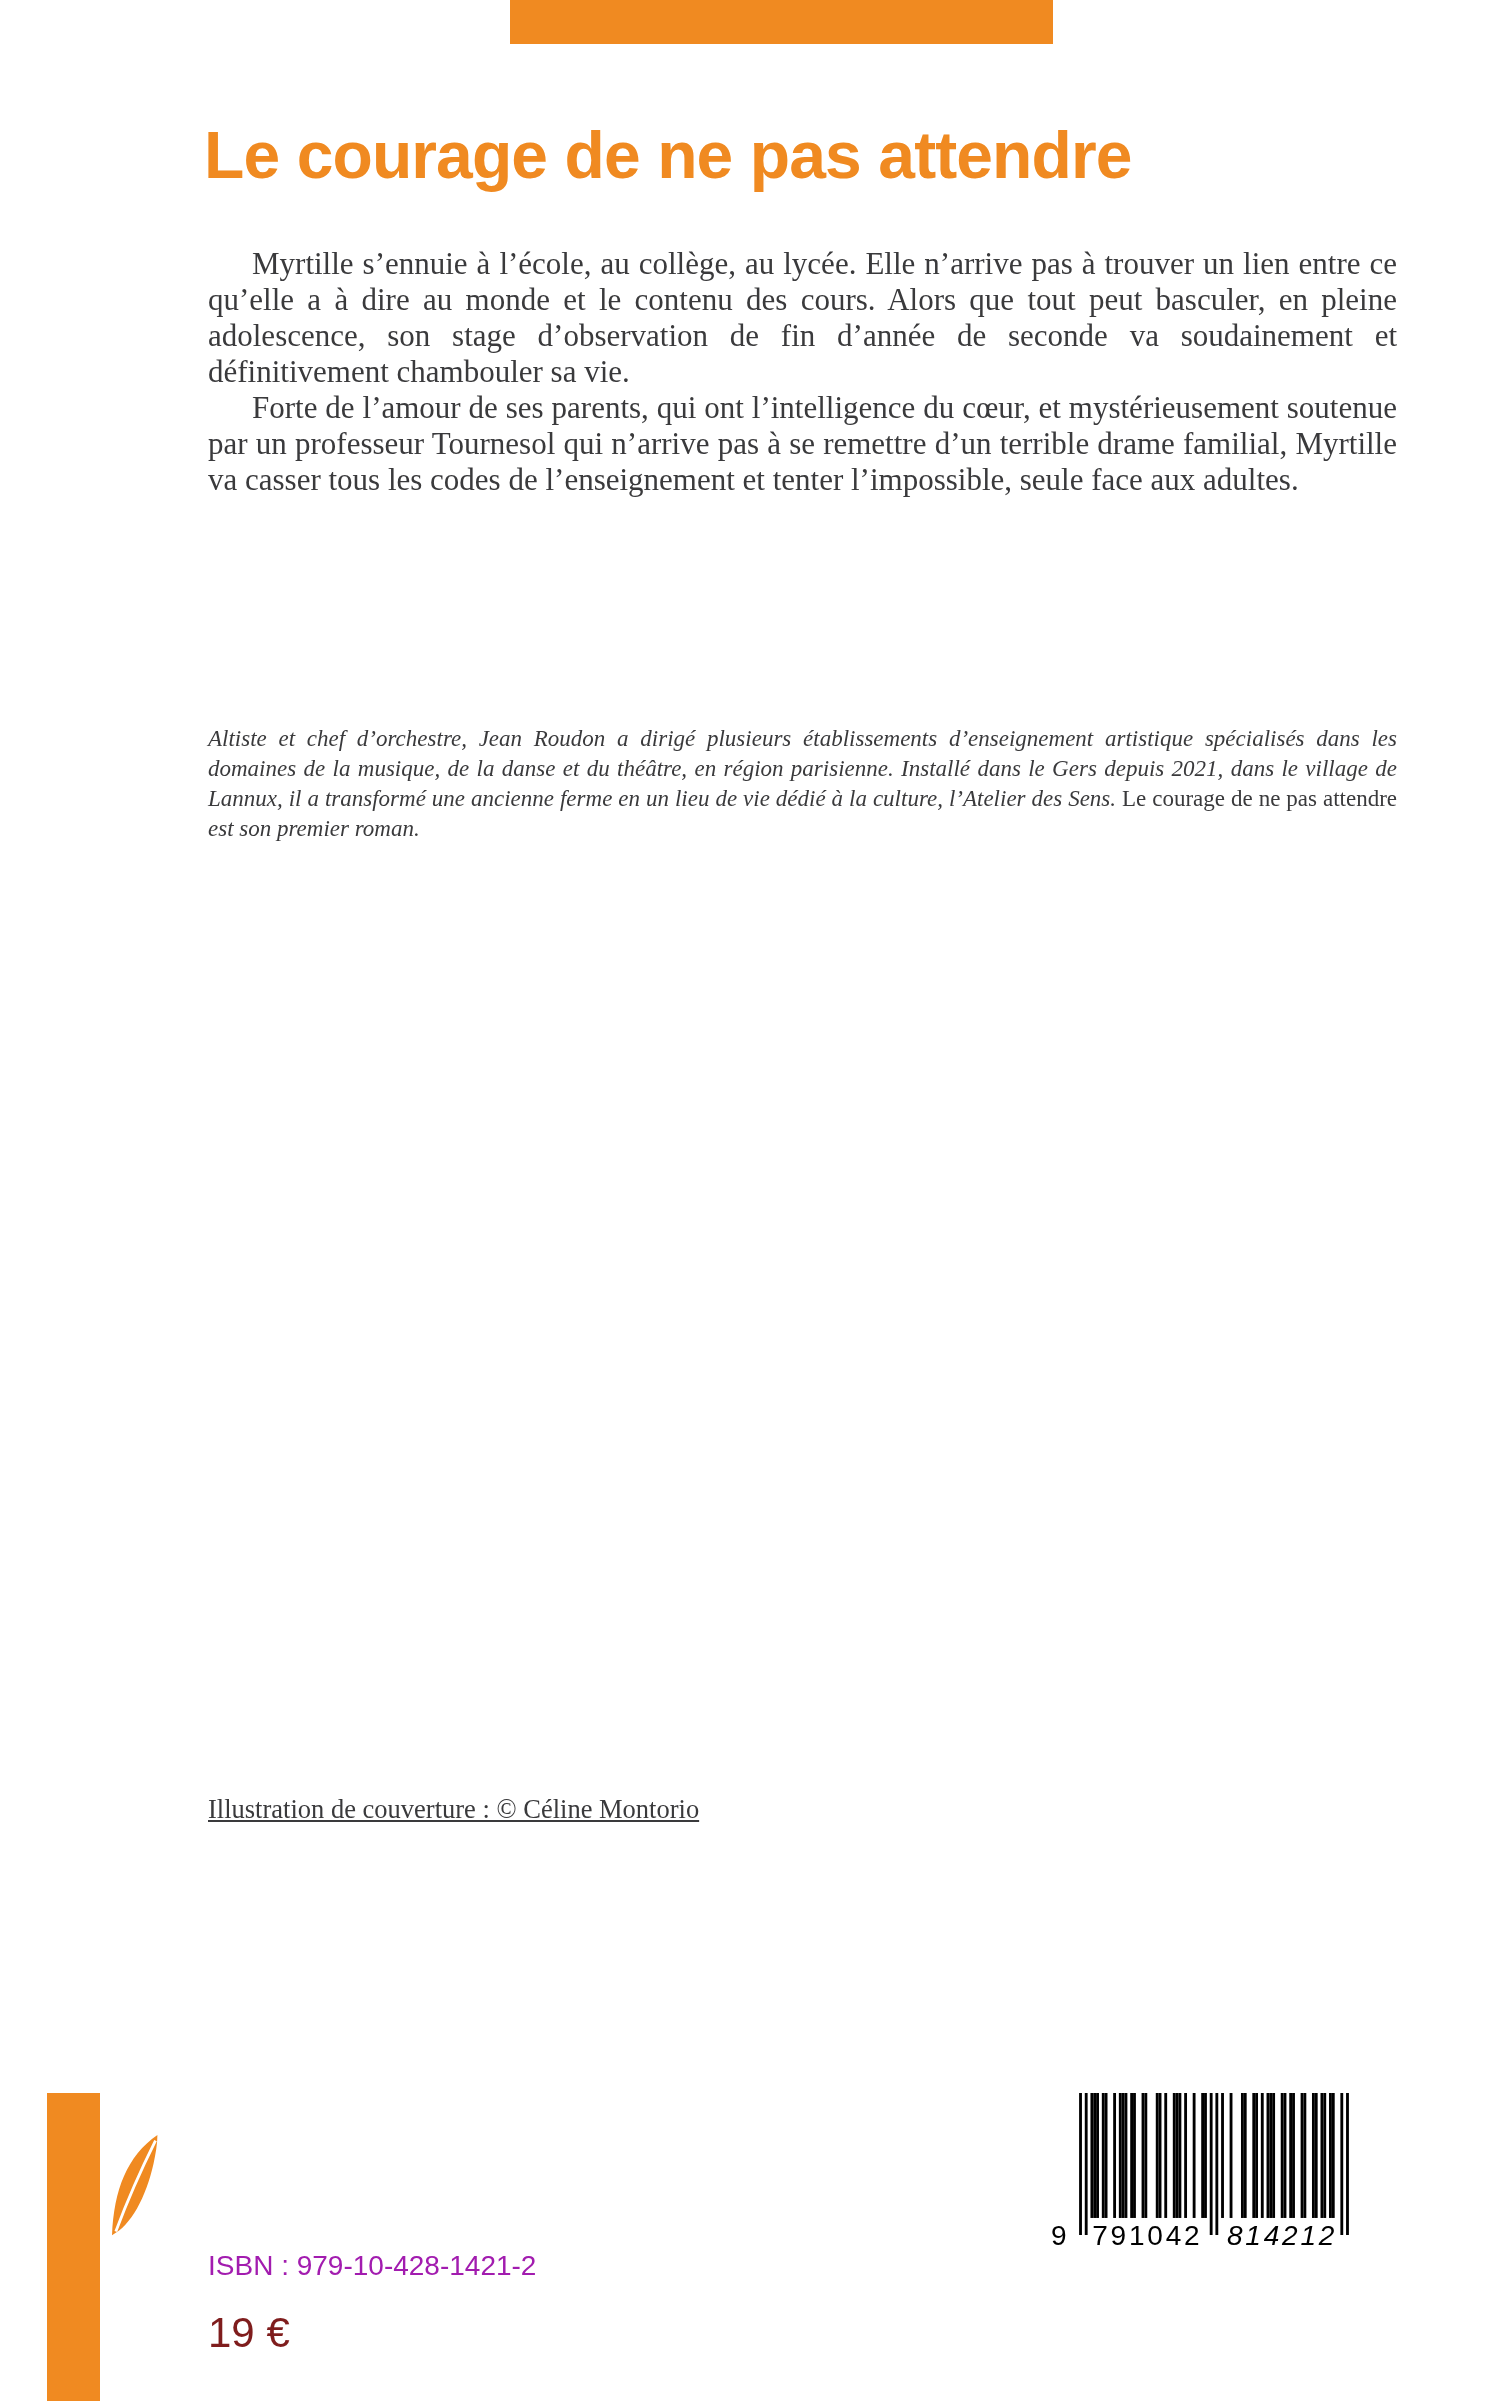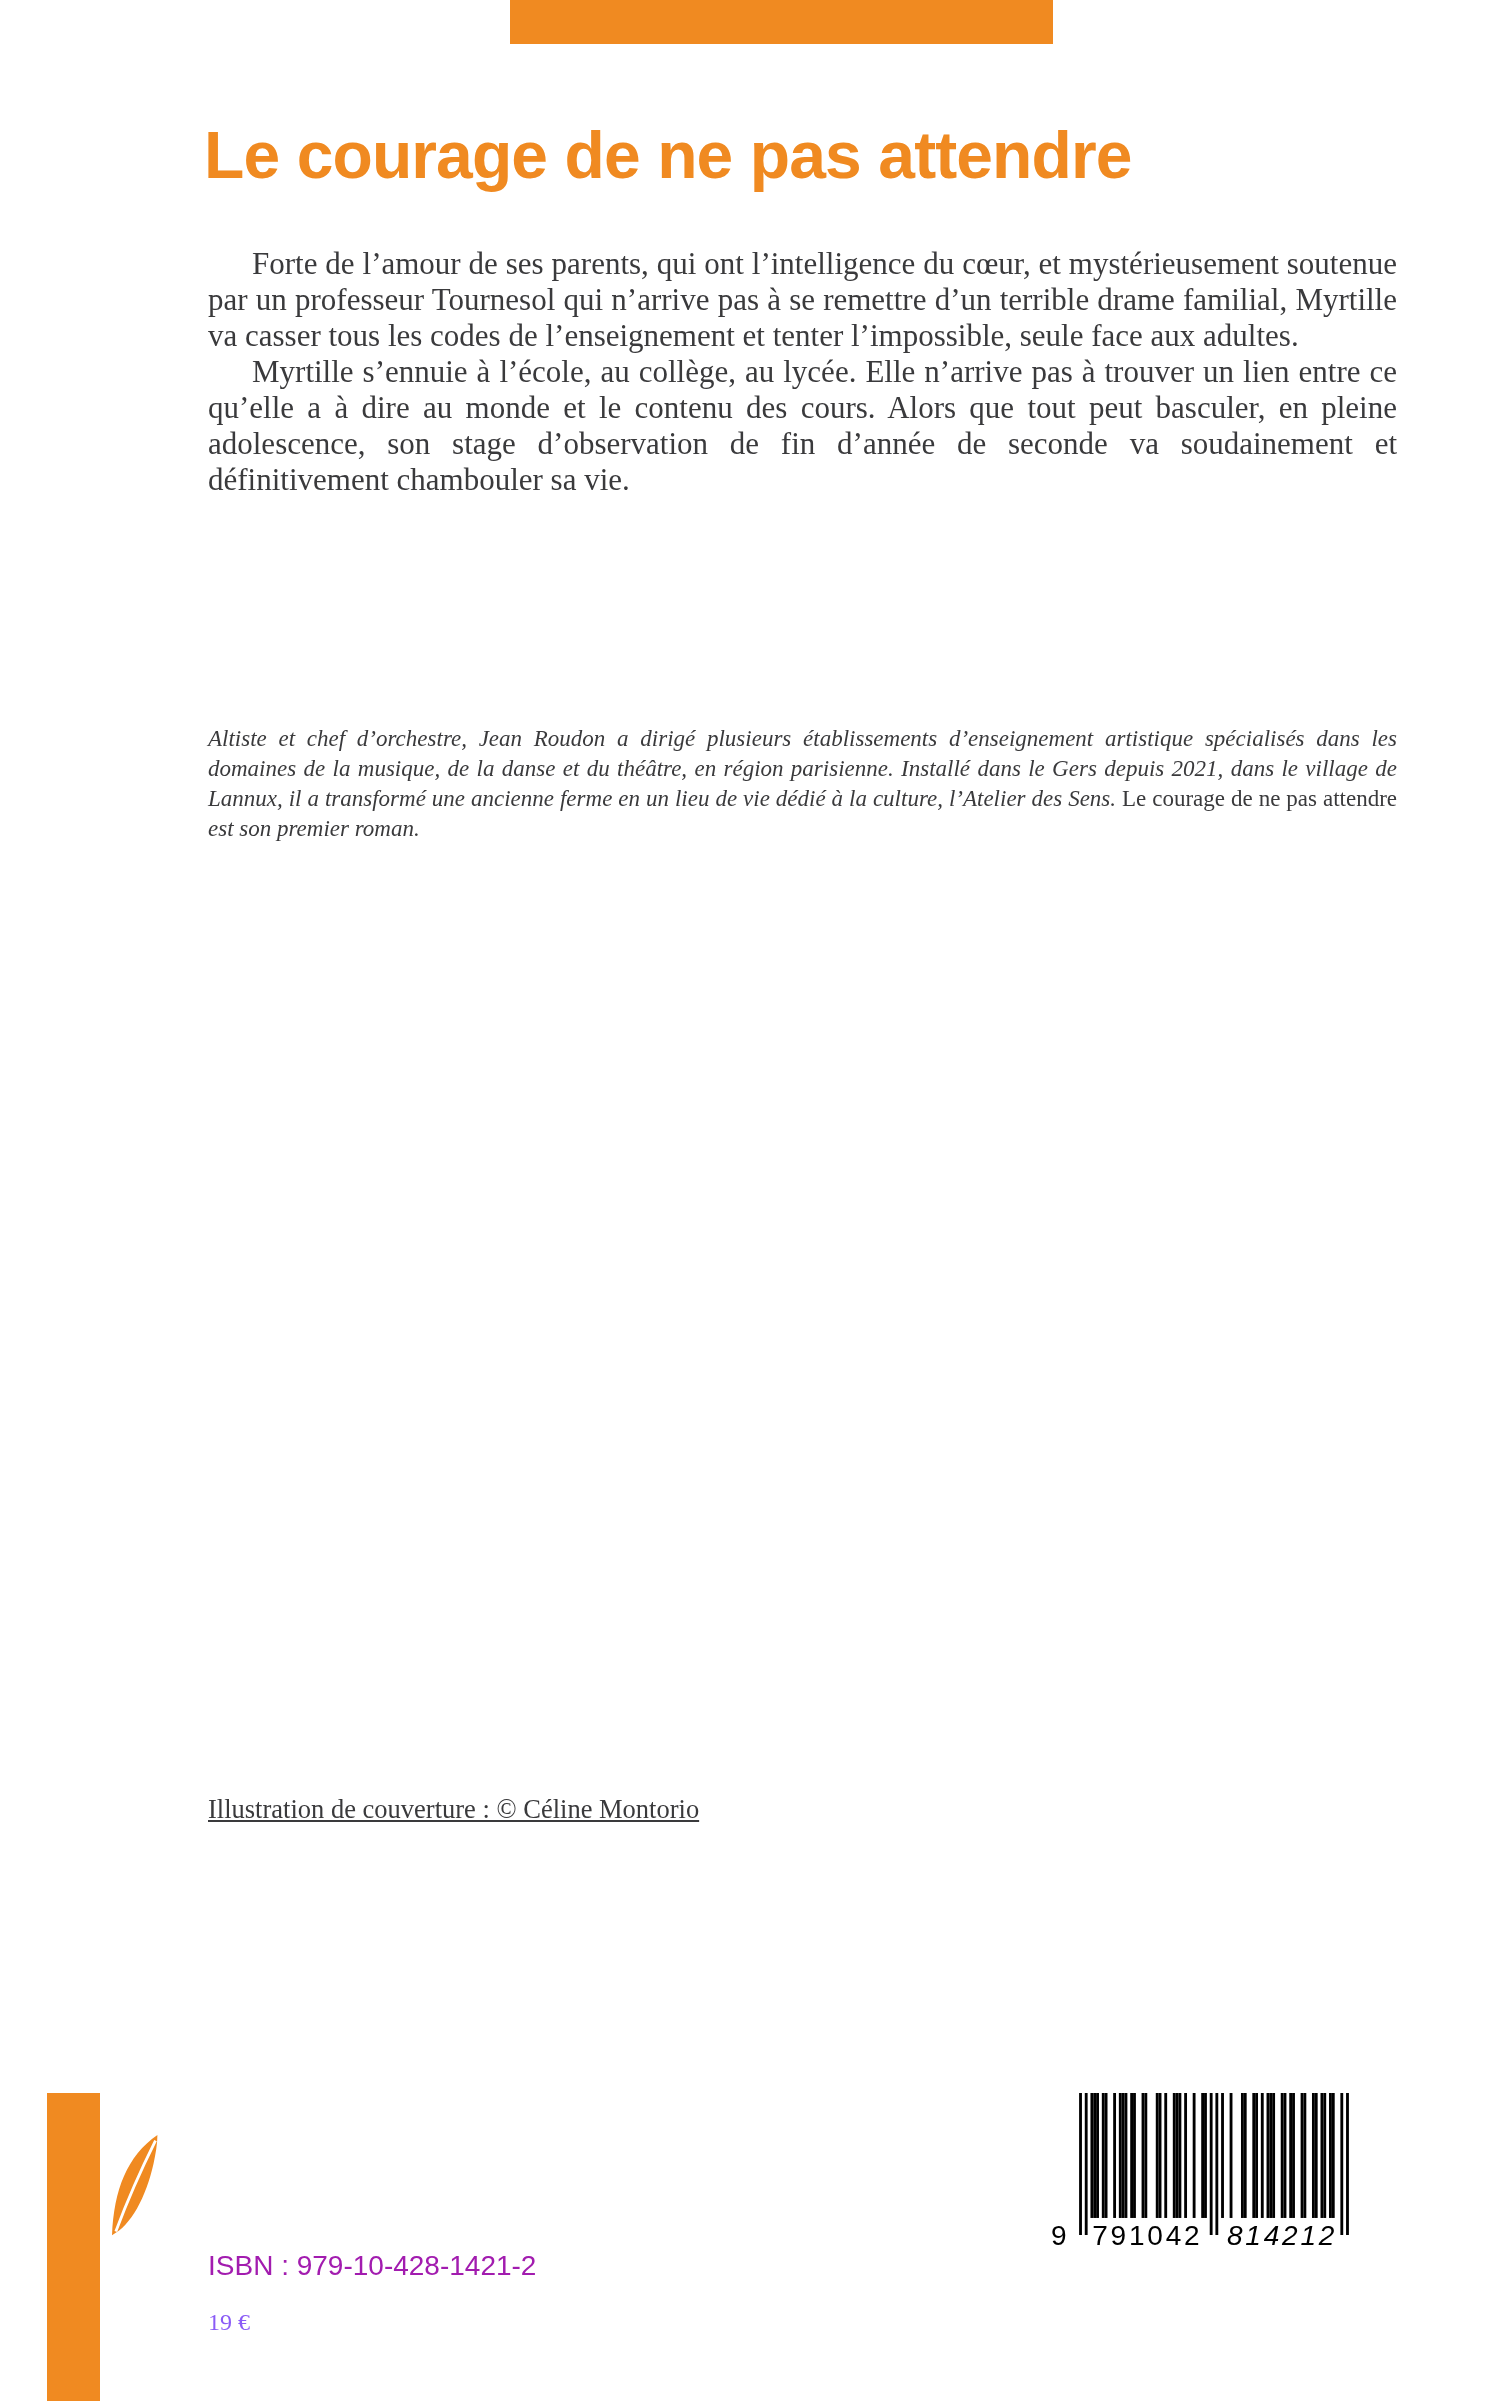--- a/index.html
+++ b/index.html
@@ -73,23 +73,23 @@
   .isbn {
     position: absolute;
     left: 161px; top: 2250px;
     font-family: "Liberation Sans", sans-serif;
     font-size: 28px;
     color: #a21caf;
   }
   .price {
     position: absolute;
     left: 161px; top: 2309px;
-    font-family: Liberation Serif, serif;
-    font-size: 24px;
-    color: #8b5cf6;
+    font-family: Liberation Sans, sans-serif;
+    font-size: 42px;
+    color: #7f1d1d;
   }
   .barcode {
     position: absolute;
     left: 1032px; top: 2093px;
     width: 270px; height: 180px;
     background: #ffffff;
   }
   .barcode svg { display: block; }
   .barcode svg rect { fill: var(--barcode, #000000); }
   .bc-digits {
@@ -108,22 +108,22 @@
 </head>
 <body>
 
 <div class="page">
 
   <div class="top-band"></div>
 
   <h1 class="title">Le courage de ne pas attendre</h1>
 
   <div class="synopsis">
+    <p>Myrtille s’ennuie à l’école, au collège, au lycée. Elle n’arrive pas à trouver un lien entre ce qu’elle a à dire au monde et le contenu des cours. Alors que tout peut basculer, en pleine adolescence, son stage d’observation de fin d’année de seconde va soudainement et définitivement chambouler sa vie.</p>
     <p>Forte de l’amour de ses parents, qui ont l’intelligence du cœur, et mystérieusement soutenue par un professeur Tournesol qui n’arrive pas à se remettre d’un terrible drame familial, Myrtille va casser tous les codes de l’enseignement et tenter l’impossible, seule face aux adultes.</p>
-    <p>Myrtille s’ennuie à l’école, au collège, au lycée. Elle n’arrive pas à trouver un lien entre ce qu’elle a à dire au monde et le contenu des cours. Alors que tout peut basculer, en pleine adolescence, son stage d’observation de fin d’année de seconde va soudainement et définitivement chambouler sa vie.</p>
   </div>
 
   <p class="bio"><span class="it">Altiste et chef d’orchestre, Jean Roudon a dirigé plusieurs établissements d’enseignement artistique spécialisés dans les domaines de la musique, de la danse et du théâtre, en région parisienne. Installé dans le Gers depuis 2021, dans le village de Lannux, il a transformé une ancienne ferme en un lieu de vie dédié à la culture, l’Atelier des Sens. </span><span>Le courage de ne pas attendre </span><span class="it">est son premier roman.</span></p>
 
   <p class="credit">Illustration de couverture : © Céline Montorio</p>
 
   <div class="left-band"></div>
 
   <svg class="feather" viewBox="0 0 60 110" aria-hidden="true">
     <path class="quill" d="M50 0 C 18 22, 4 58, 2 106 C 22 96, 38 66, 46 30 C 48 20, 50 10, 50 0 Z"></path>

